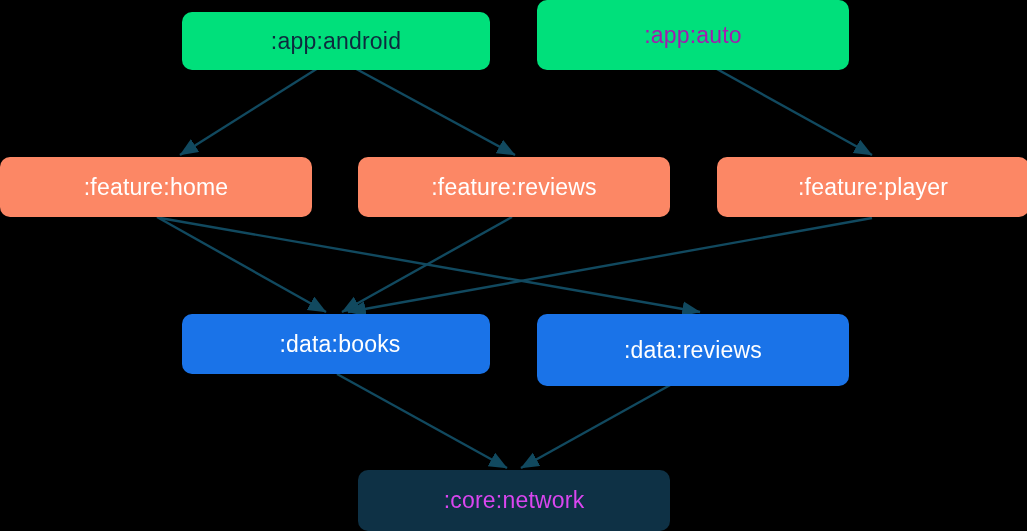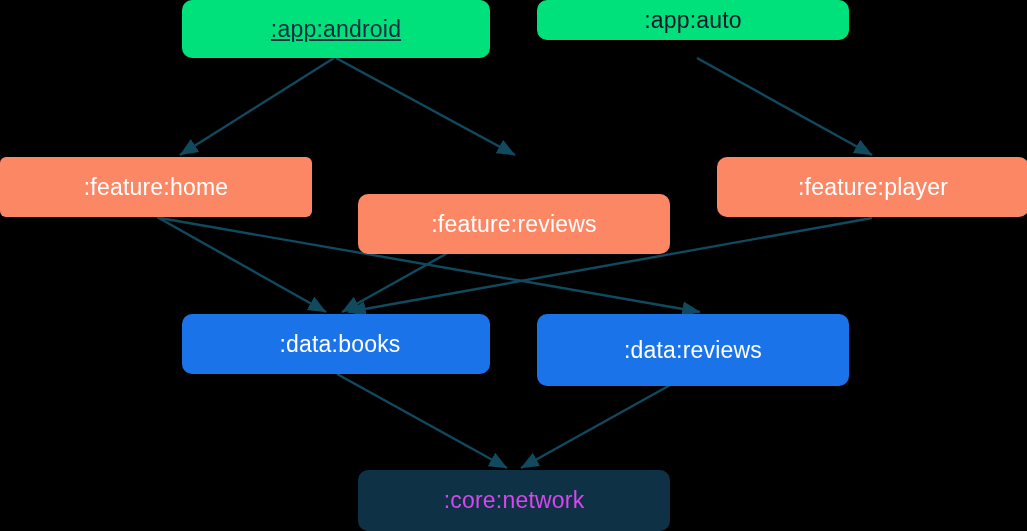--- a/index.html
+++ b/index.html
@@ -33,30 +33,30 @@
         <line x1="157" y1="217" x2="326" y2="312" stroke="#11495f" stroke-width="2.4" marker-end="url(#arrowhead)"></line>
         <line x1="160" y1="218" x2="700" y2="312" stroke="#11495f" stroke-width="2.4" marker-end="url(#arrowhead)"></line>
         <line x1="512" y1="217" x2="342" y2="312" stroke="#11495f" stroke-width="2.4" marker-end="url(#arrowhead)"></line>
         <line x1="872" y1="218" x2="348" y2="312" stroke="#11495f" stroke-width="2.4" marker-end="url(#arrowhead)"></line>
         <line x1="337" y1="374" x2="507" y2="468" stroke="#11495f" stroke-width="2.4" marker-end="url(#arrowhead)"></line>
         <line x1="690" y1="374" x2="521" y2="468" stroke="#11495f" stroke-width="2.4" marker-end="url(#arrowhead)"></line>
       </g>
   </svg>
 
   <div id="nodes-group">
-      <div class="node" style="left: 182px; top: 0px; width: 308px; height: 58px; background: rgb(0, 224, 123); color: rgb(13, 43, 62); text-decoration: underline;">
+      <div class="node" style="left: 182px; top: 12px; width: 308px; height: 58px; background: rgb(0, 224, 123); color: rgb(13, 43, 62);">
         <span class="node-label">:app:android</span>
       </div>
-      <div class="node" style="left: 537px; top: 0px; width: 312px; height: 40px; background: rgb(0, 224, 123); color: #0f172a;">
+      <div class="node" style="left: 537px; top: 0px; width: 312px; height: 70px; background: rgb(0, 224, 123); color: #a21caf;">
         <span class="node-label">:app:auto</span>
       </div>
-      <div class="node" style="left: 0px; top: 157px; width: 312px; height: 60px; background: rgb(252, 135, 101); color: rgb(255, 255, 255); border-radius: 6px;">
+      <div class="node" style="left: 0px; top: 157px; width: 312px; height: 60px; background: rgb(252, 135, 101); color: rgb(255, 255, 255);">
         <span class="node-label">:feature:home</span>
       </div>
-      <div class="node" style="left: 358px; top: 157px; width: 312px; height: 60px; background: rgb(252, 135, 101); color: rgb(255, 255, 255); margin-top: 37px;">
+      <div class="node" style="left: 358px; top: 157px; width: 312px; height: 60px; background: rgb(252, 135, 101); color: rgb(255, 255, 255);">
         <span class="node-label">:feature:reviews</span>
       </div>
       <div class="node" style="left: 717px; top: 157px; width: 312px; height: 60px; background: rgb(252, 135, 101); color: rgb(255, 255, 255);">
         <span class="node-label">:feature:player</span>
       </div>
       <div class="node" style="left: 182px; top: 314px; width: 308px; height: 60px; background: rgb(26, 115, 232); color: rgb(255, 255, 255); padding-left: 8px;">
         <span class="node-label">:data:books</span>
       </div>
       <div class="node" style="left: 537px; top: 314px; width: 312px; height: 72px; background: rgb(26, 115, 232); color: rgb(255, 255, 255);">
         <span class="node-label">:data:reviews</span>

